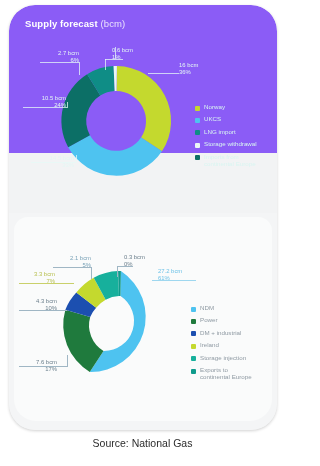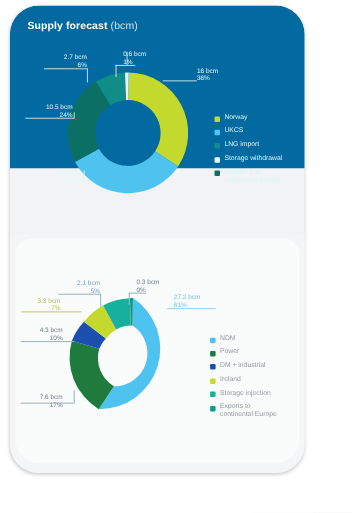--- a/index.html
+++ b/index.html
@@ -17,21 +17,21 @@
     left: 9px; top: 5px;
     width: 268px; height: 425px;
     border-radius: 26px;
     overflow: hidden;
     background: #f2f3f4;
     box-shadow: 0 1px 3px rgba(0,0,0,0.18);
   }
   .panel-supply {
     position: absolute; left: 0; top: 0;
     width: 100%; height: 148px;
-    background: #0369a1;
+    background: #8b5cf6;
     border-radius: 26px 26px 0 0;
   }
   .panel-demand {
     position: absolute; left: 0; top: 208px;
     width: 100%; height: 217px;
     background: #f4f5f6;
     border-radius: 0 0 26px 26px;
   }
   .panel-demand-inner {
     position:absolute; left:5px; top:4px; right:5px; bottom:9px;
@@ -273,13 +273,14 @@
         </div>
         <div class="legend-row">
           <span class="legend-sw" style="background:#0f9b8c"></span>
           <span class="legend-lbl">Exports to
 continental Europe</span>
         </div>
       </div>
     </div>
   </div>
 
+  <div class="source">Source: National Gas</div>
 </div>
 
 </body></html>

